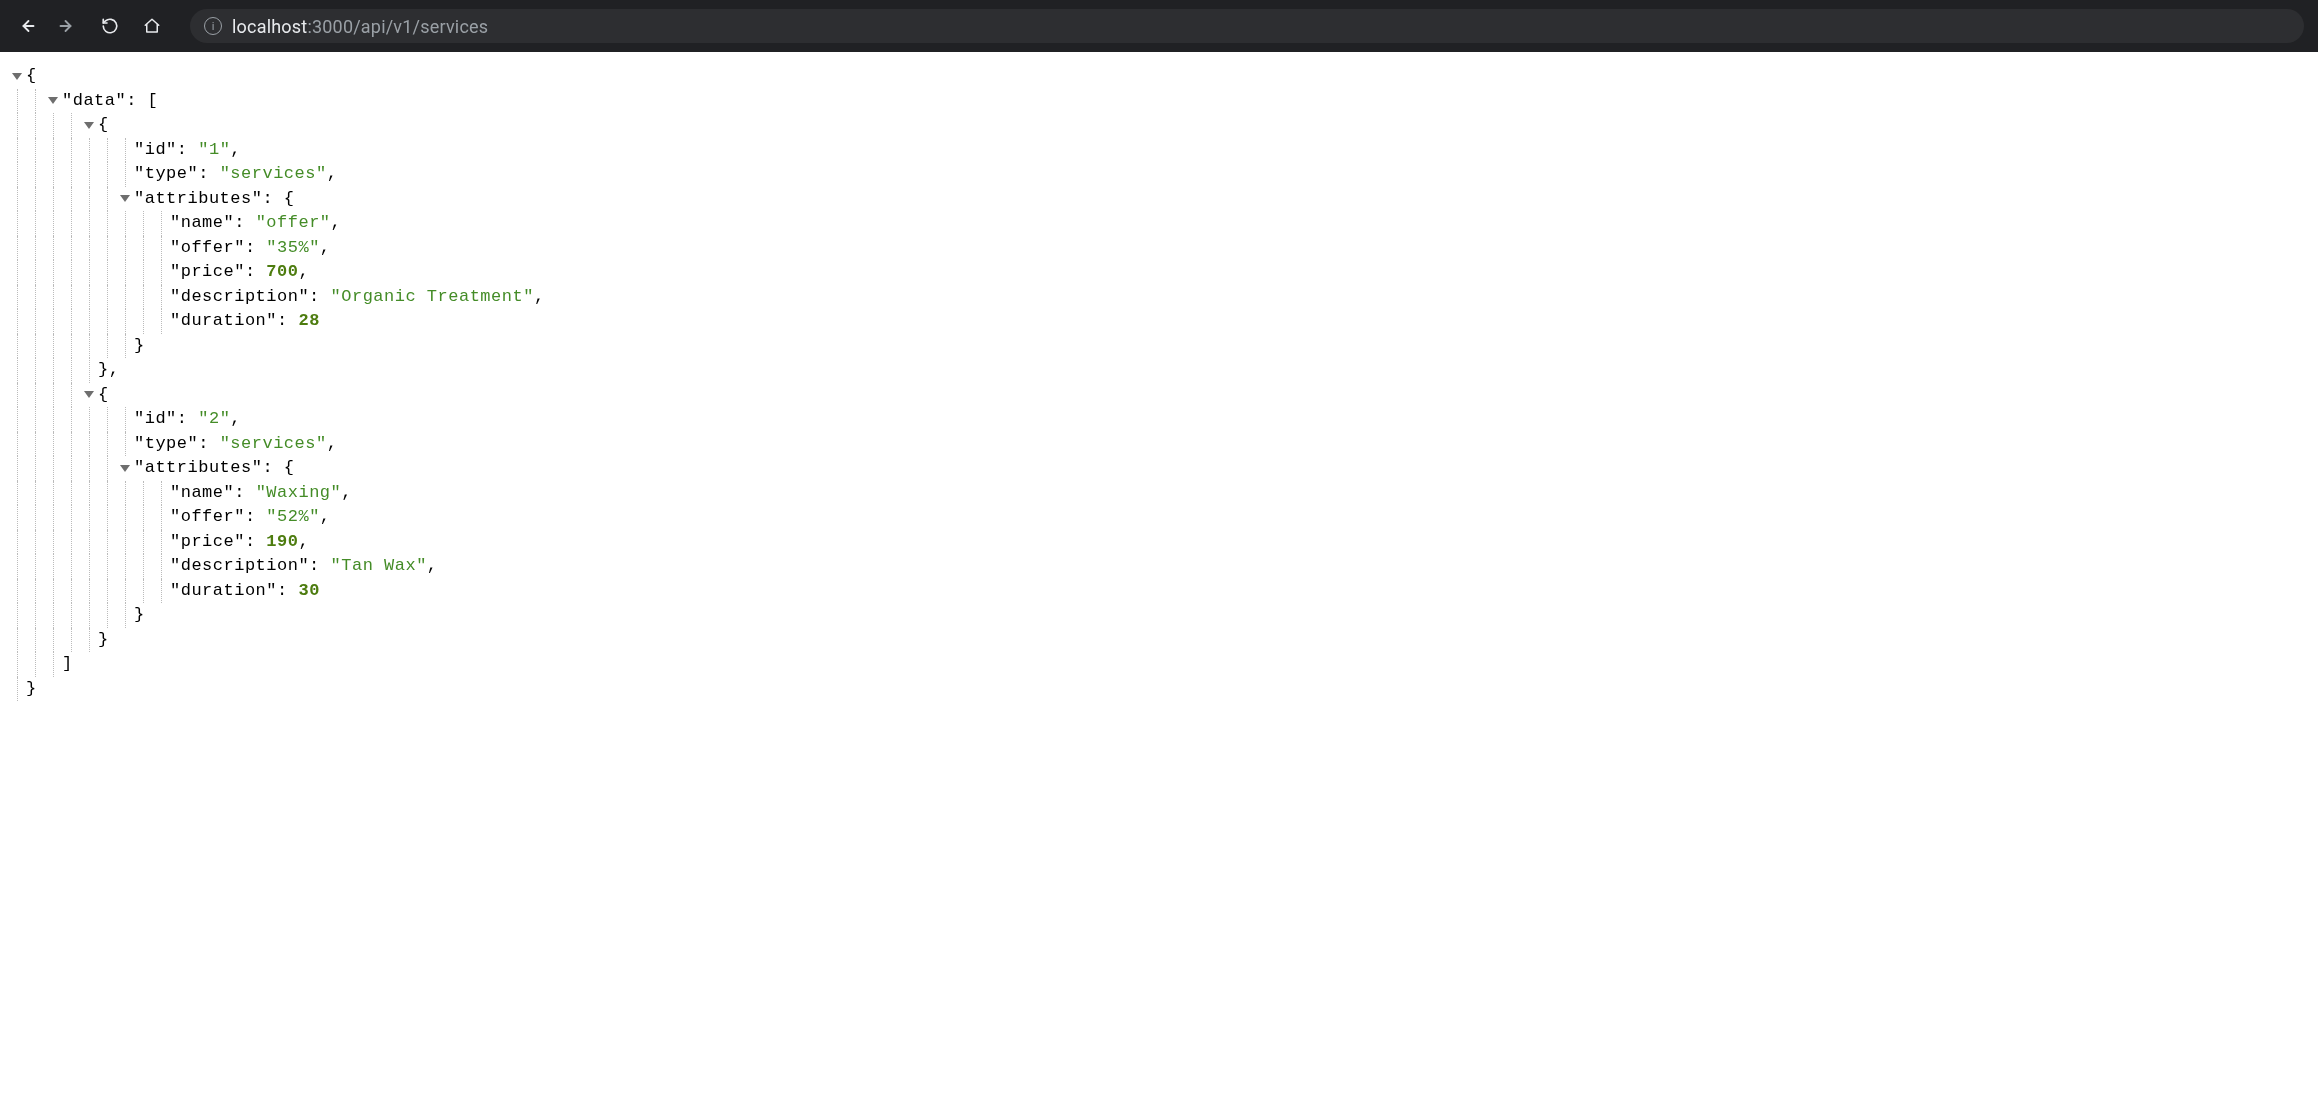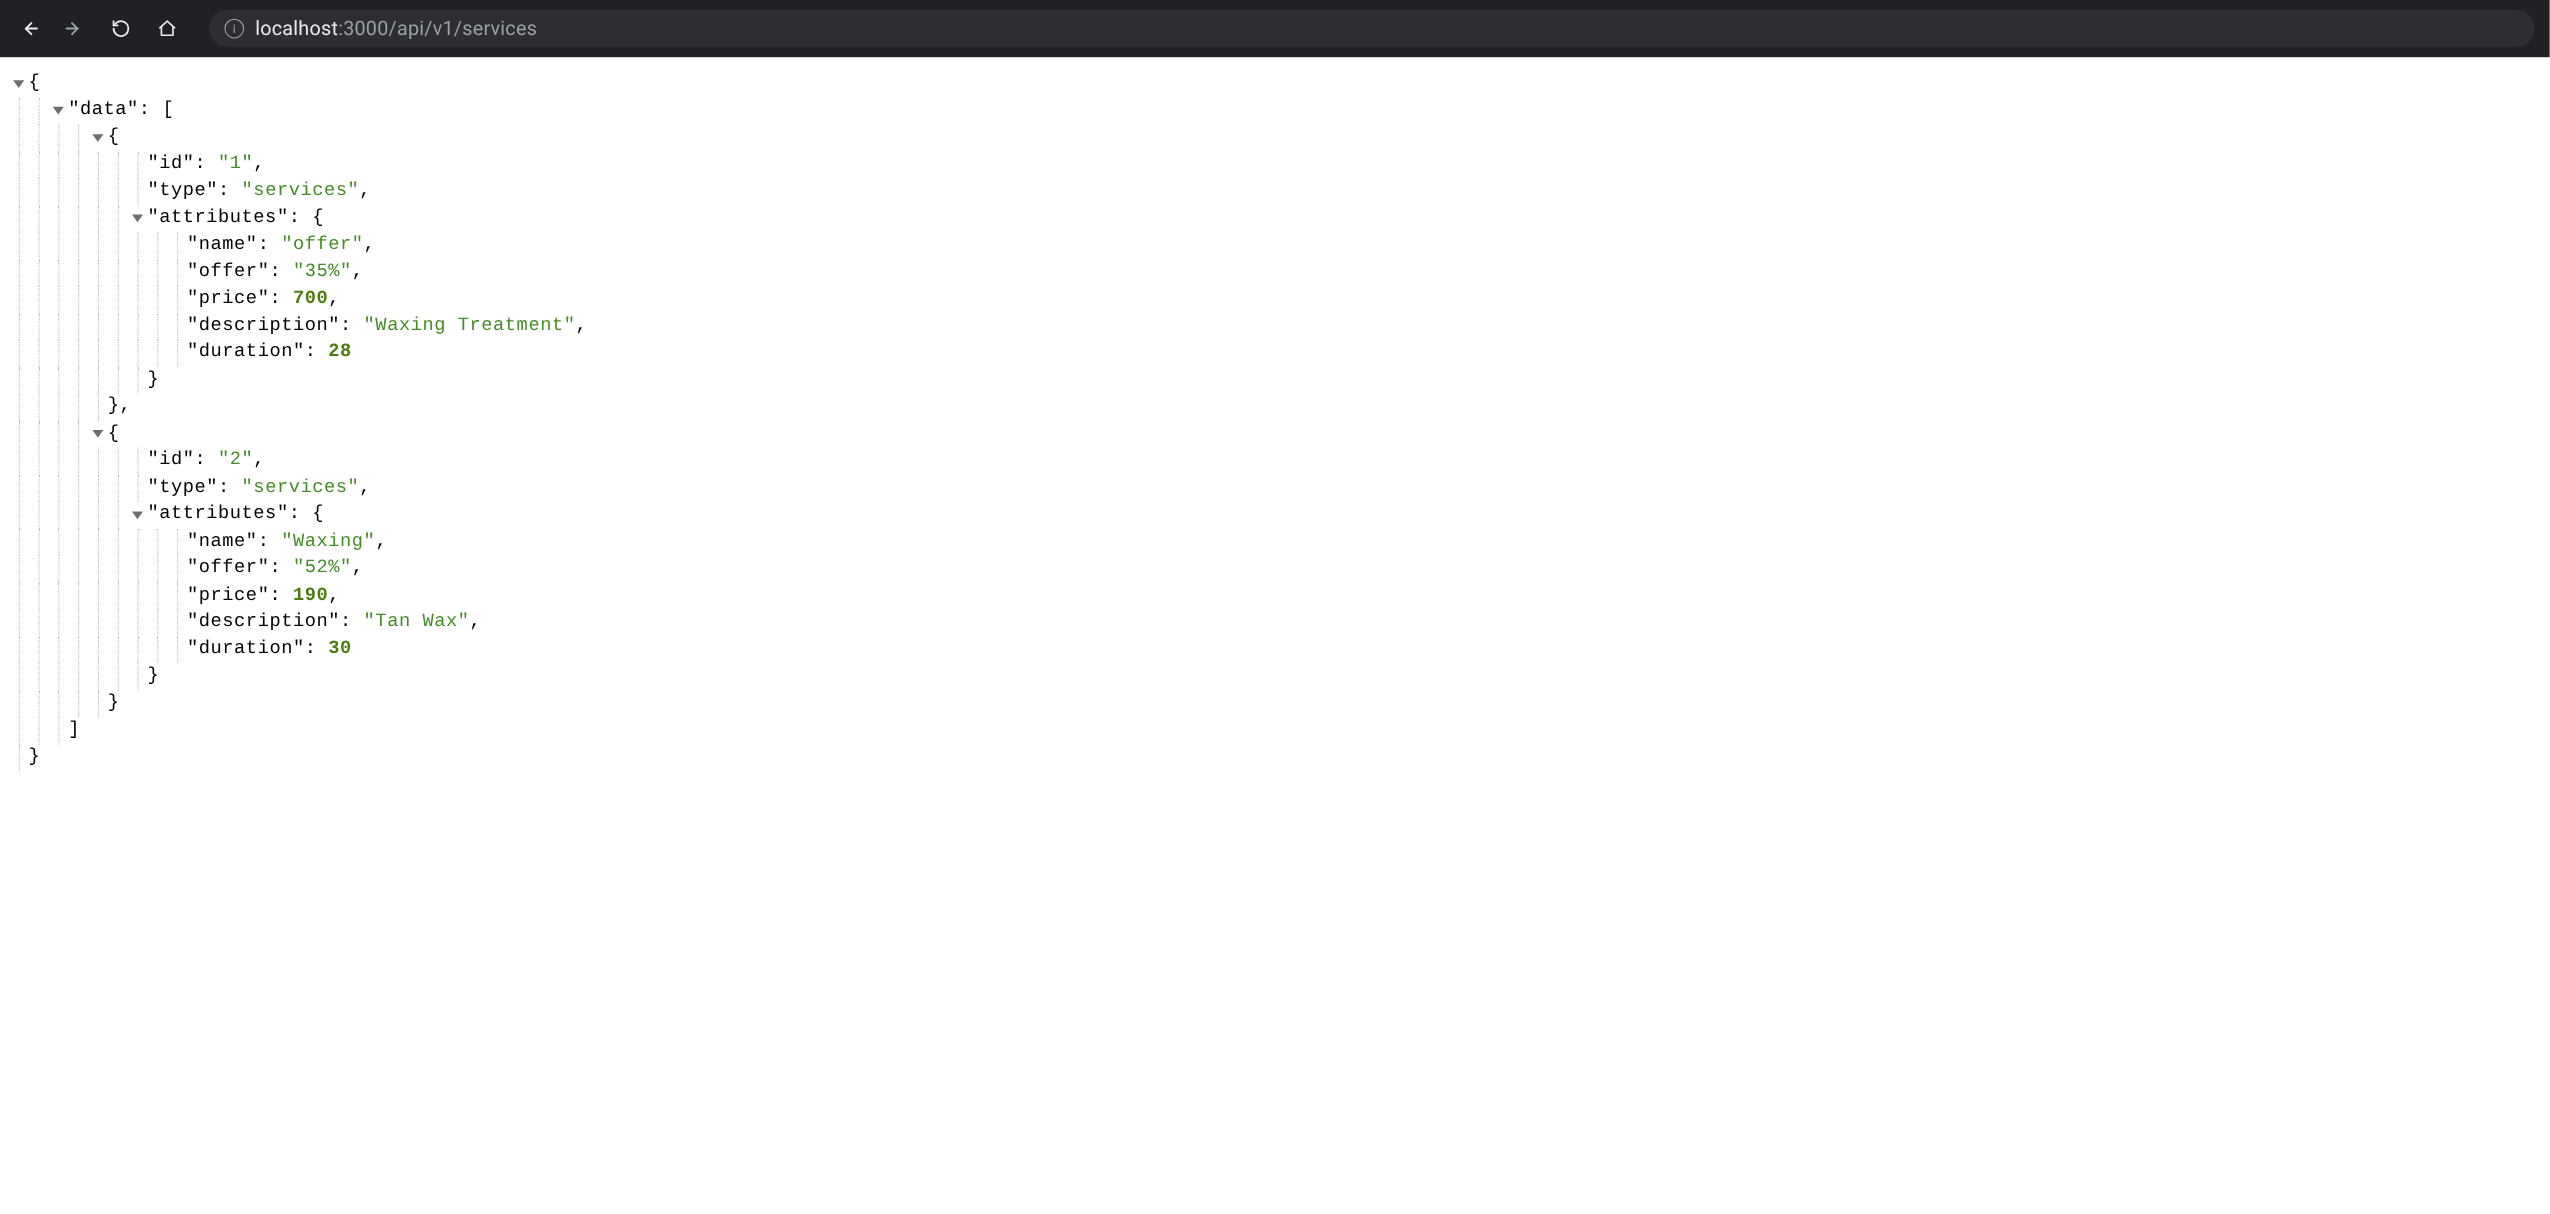--- a/index.html
+++ b/index.html
@@ -269,21 +269,21 @@
         <div class="g line"></div>
         <div class="g line"></div>
         <div class="g line"></div>
         <div class="g line"></div>
         <div class="g line"></div>
         <div class="g line"></div>
         <div class="g line"></div>
         <div class="g line"></div>
         <div class="g line"></div>
       </div>
-    <div class="content"><span class="punct">"</span><span class="key">description</span><span class="punct">": </span><span class="str">"<span>Waxing Treatment</span>"</span><span class="punct">,</span></div>
+    <div class="content"><span class="punct">"</span><span class="key">description</span><span class="punct">": </span><span class="str">"<span>Organic Treatment</span>"</span><span class="punct">,</span></div>
   </div>
 
   <div class="row">
     <div class="gutter">
         <div class="g line"></div>
         <div class="g line"></div>
         <div class="g line"></div>
         <div class="g line"></div>
         <div class="g line"></div>
         <div class="g line"></div>

